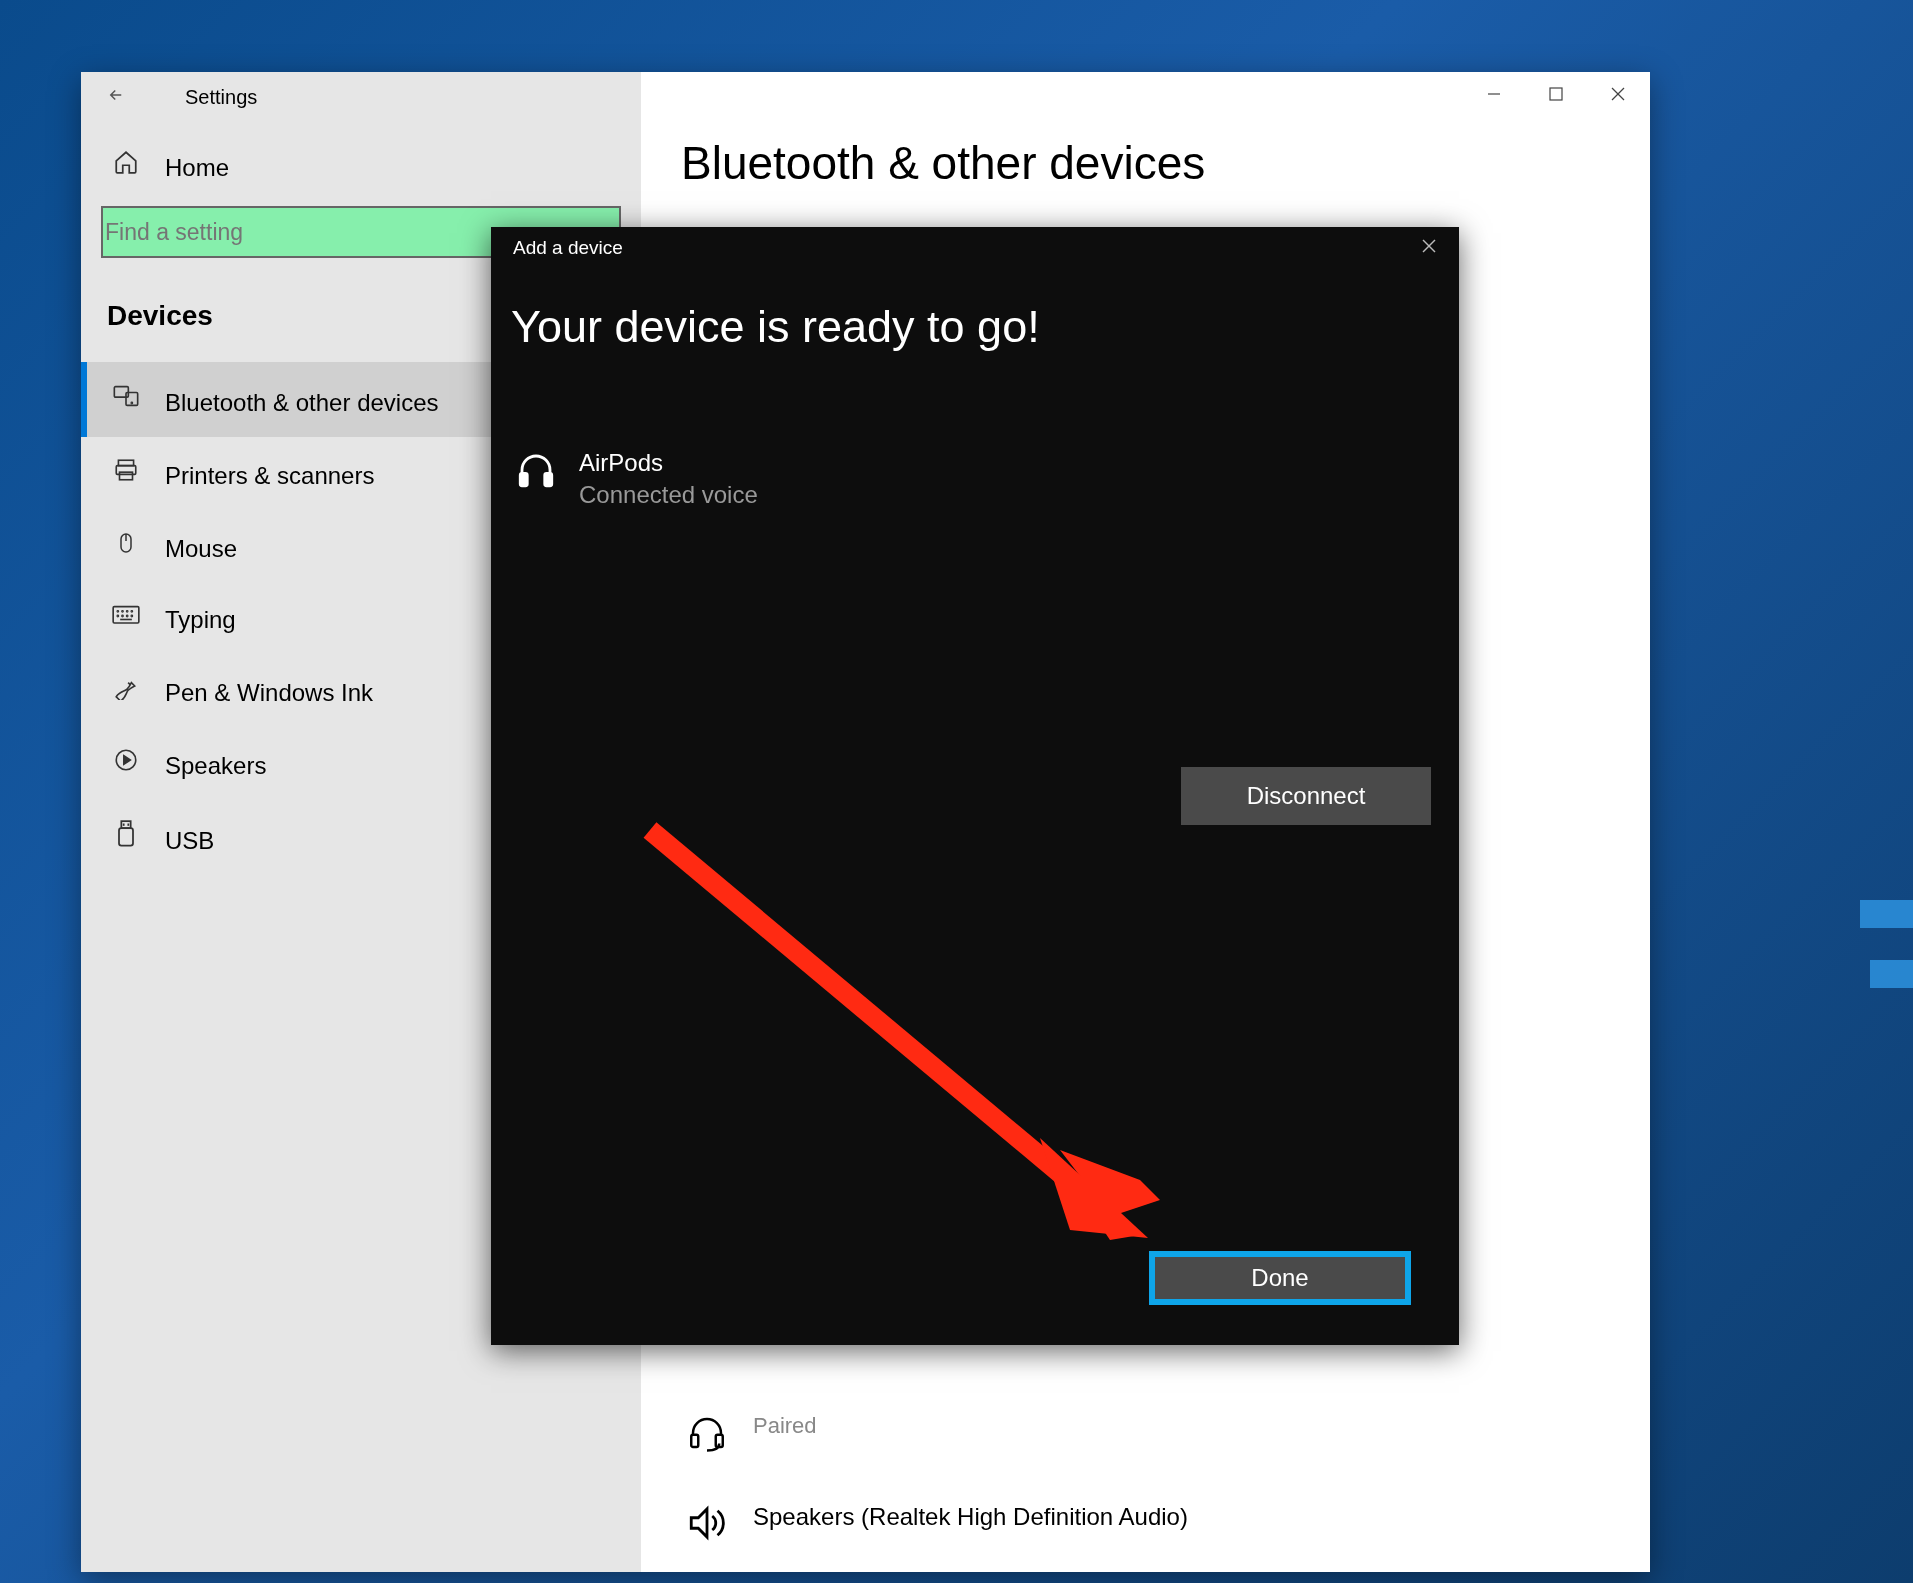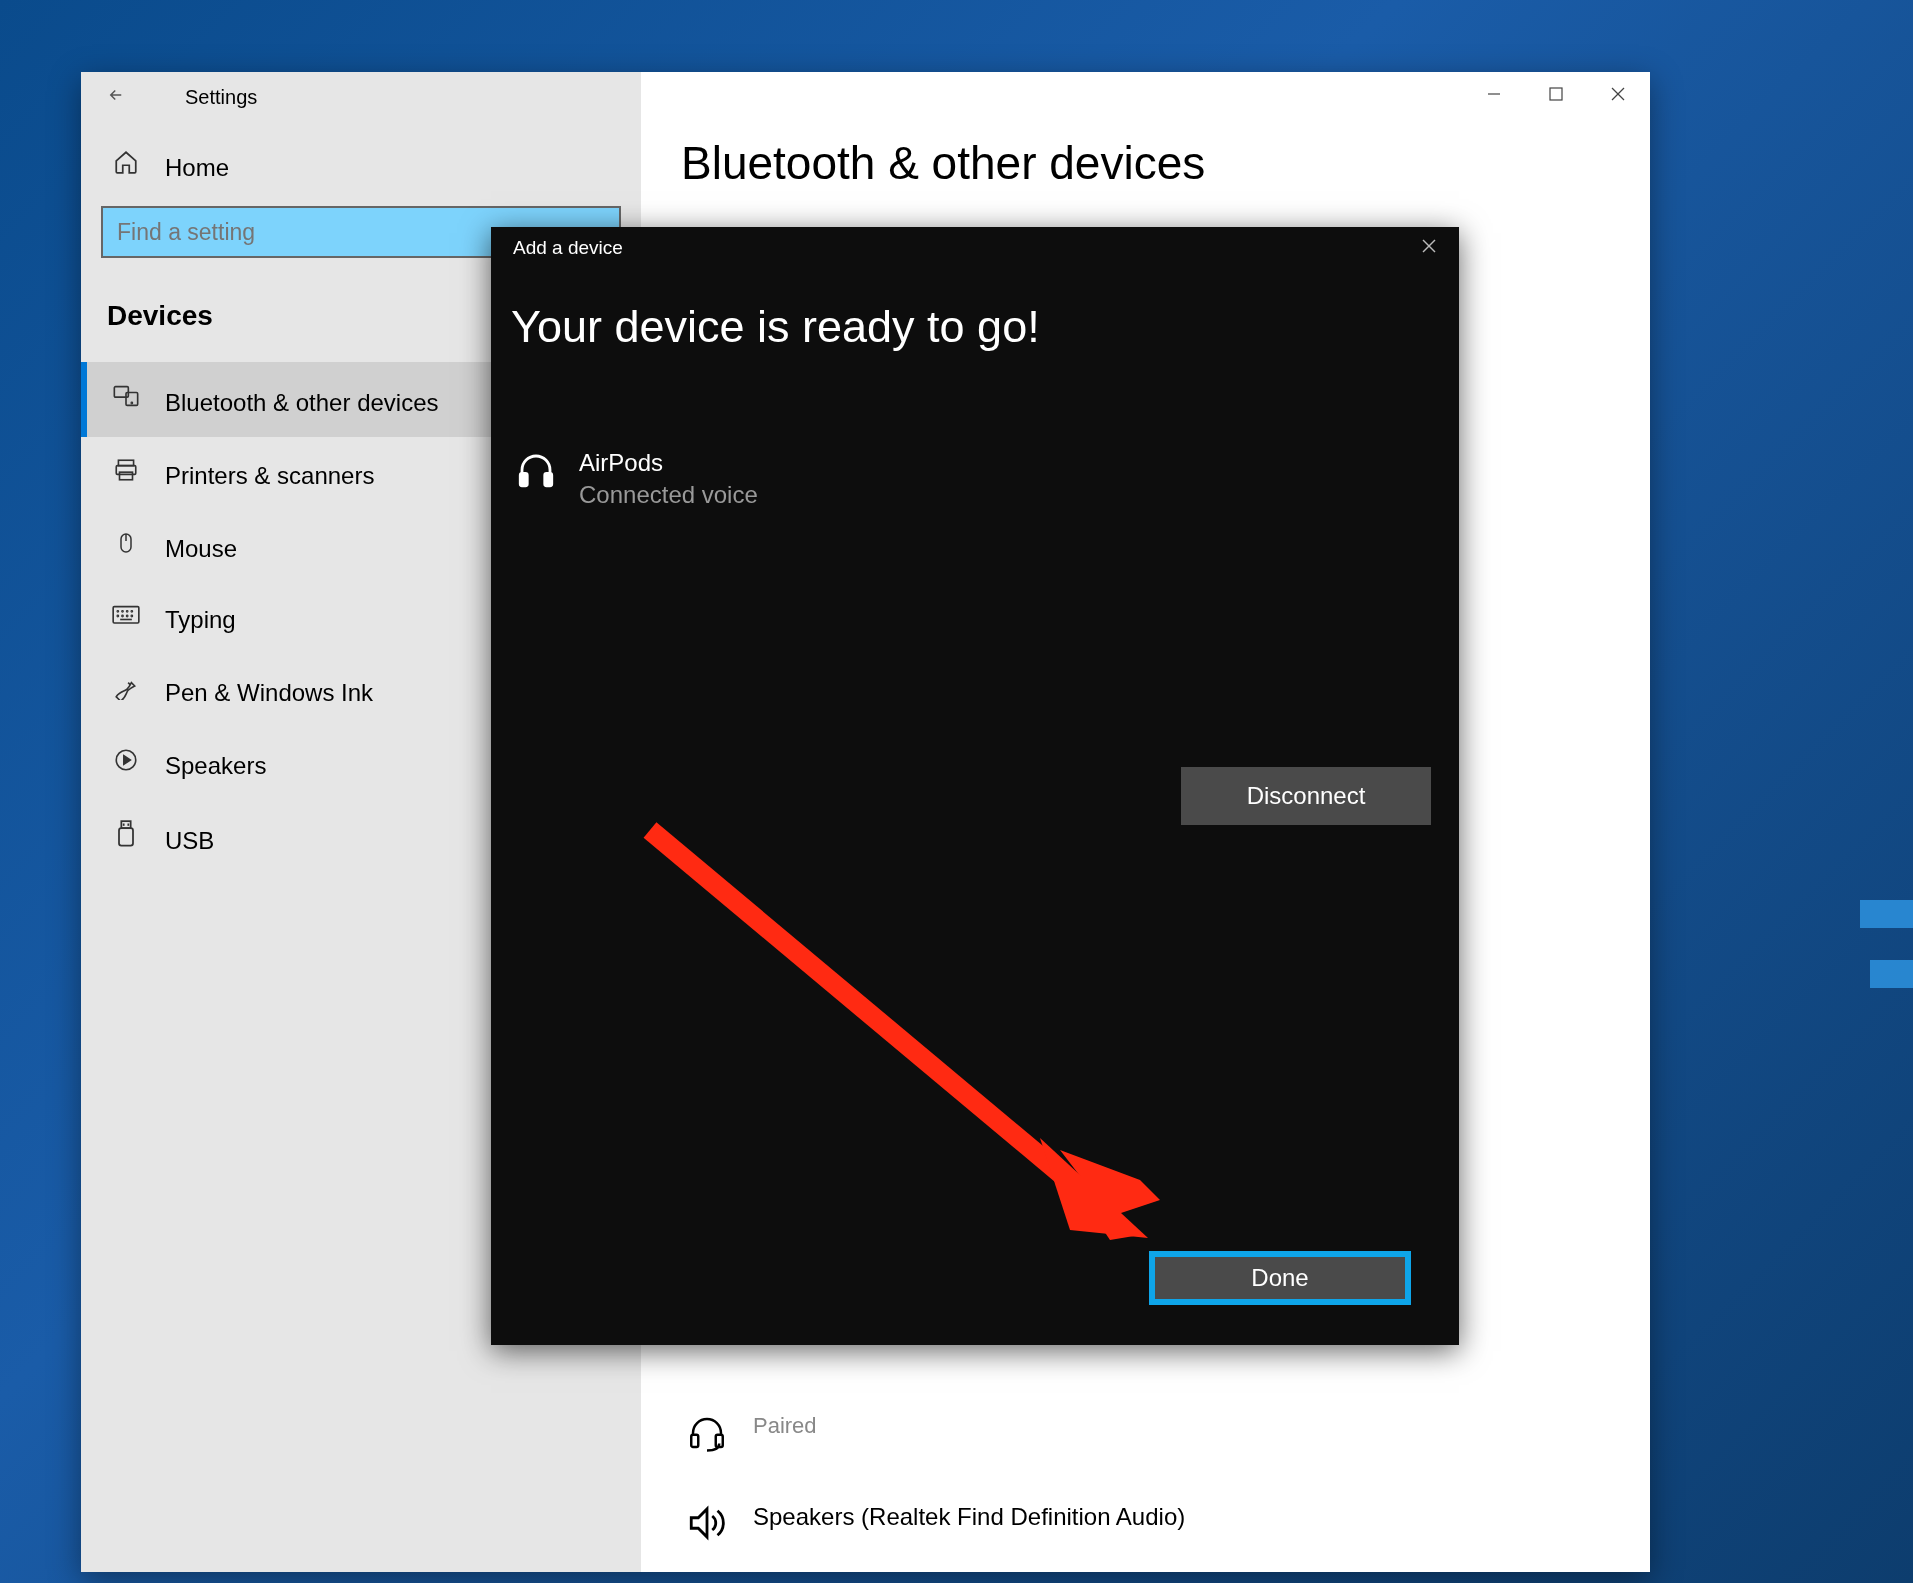--- a/index.html
+++ b/index.html
@@ -45,24 +45,24 @@
     font-size: 24px;
     color:#000;
     cursor:pointer;
   }
   .nav-item.home { padding-top:8px; padding-bottom:24px; }
   .nav-icon { width:30px; text-align:center; font-size:26px; color:#333; }
 
   .search-box {
     margin: 0 20px 24px 20px;
     border: 2px solid #666;
-    background:#7dd3fc;
+    background:#86efac;
     height: 52px;
     display:flex; align-items:center;
-    padding: 0 14px;
+    padding: 0 2px;
   }
   .search-box input {
     border:none; outline:none; background:transparent;
     font-size:23px; color:#555; width:100%;
   }
 
   .section-label {
     padding: 18px 26px 30px 26px;
     font-size: 28px; font-weight:600;
   }
@@ -286,21 +286,21 @@
       </div>
       <div class="device-row">
         <span class="device-icon">
           <svg width="42" height="42" viewBox="0 0 24 24" fill="none" stroke="#000" stroke-width="1.6">
               <polygon points="3,9 7,9 12,4 12,20 7,15 3,15"></polygon>
               <path d="M15 8a5 5 0 0 1 0 8"></path>
               <path d="M18 5a9 9 0 0 1 0 14"></path>
             </svg>
         </span>
         <div>
-          <div class="device-name">Speakers (Realtek Find Definition Audio)</div>
+          <div class="device-name">Speakers (Realtek High Definition Audio)</div>
           <div class="device-status"></div>
         </div>
       </div>
     </div>
   </div>
 </div>
 
 <div class="modal">
   <div class="modal-title">
     <span>Add a device</span>

